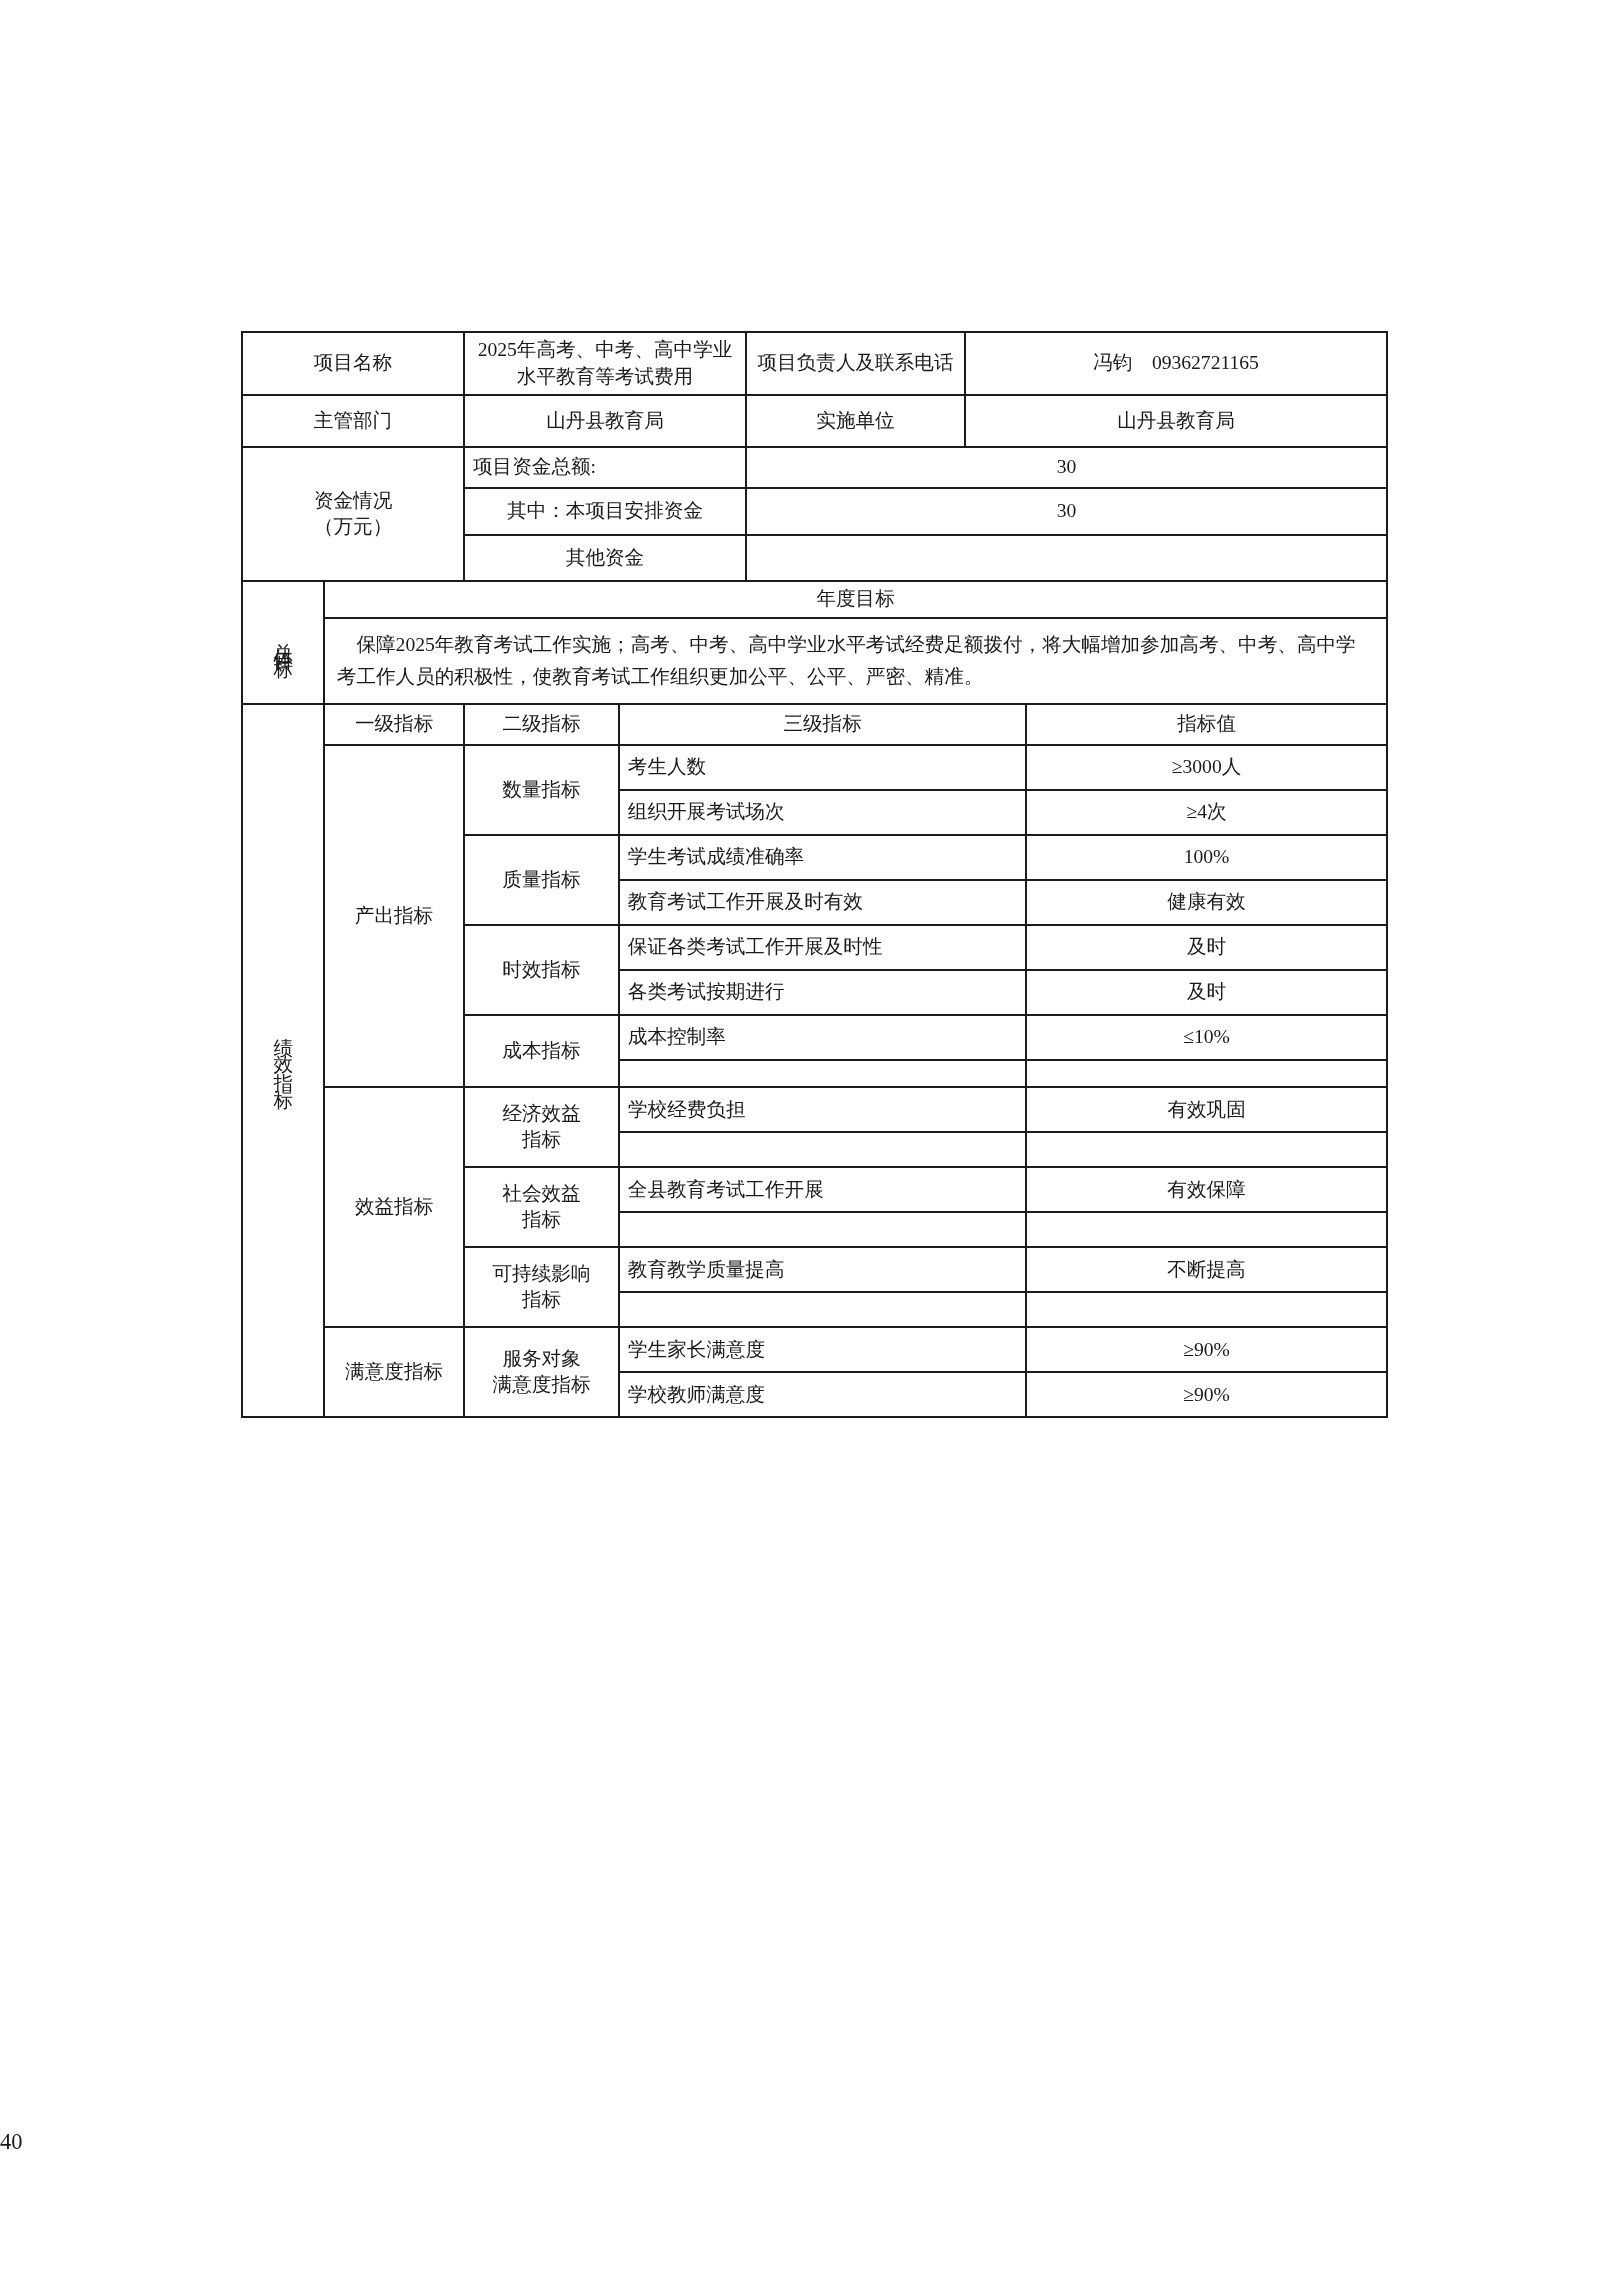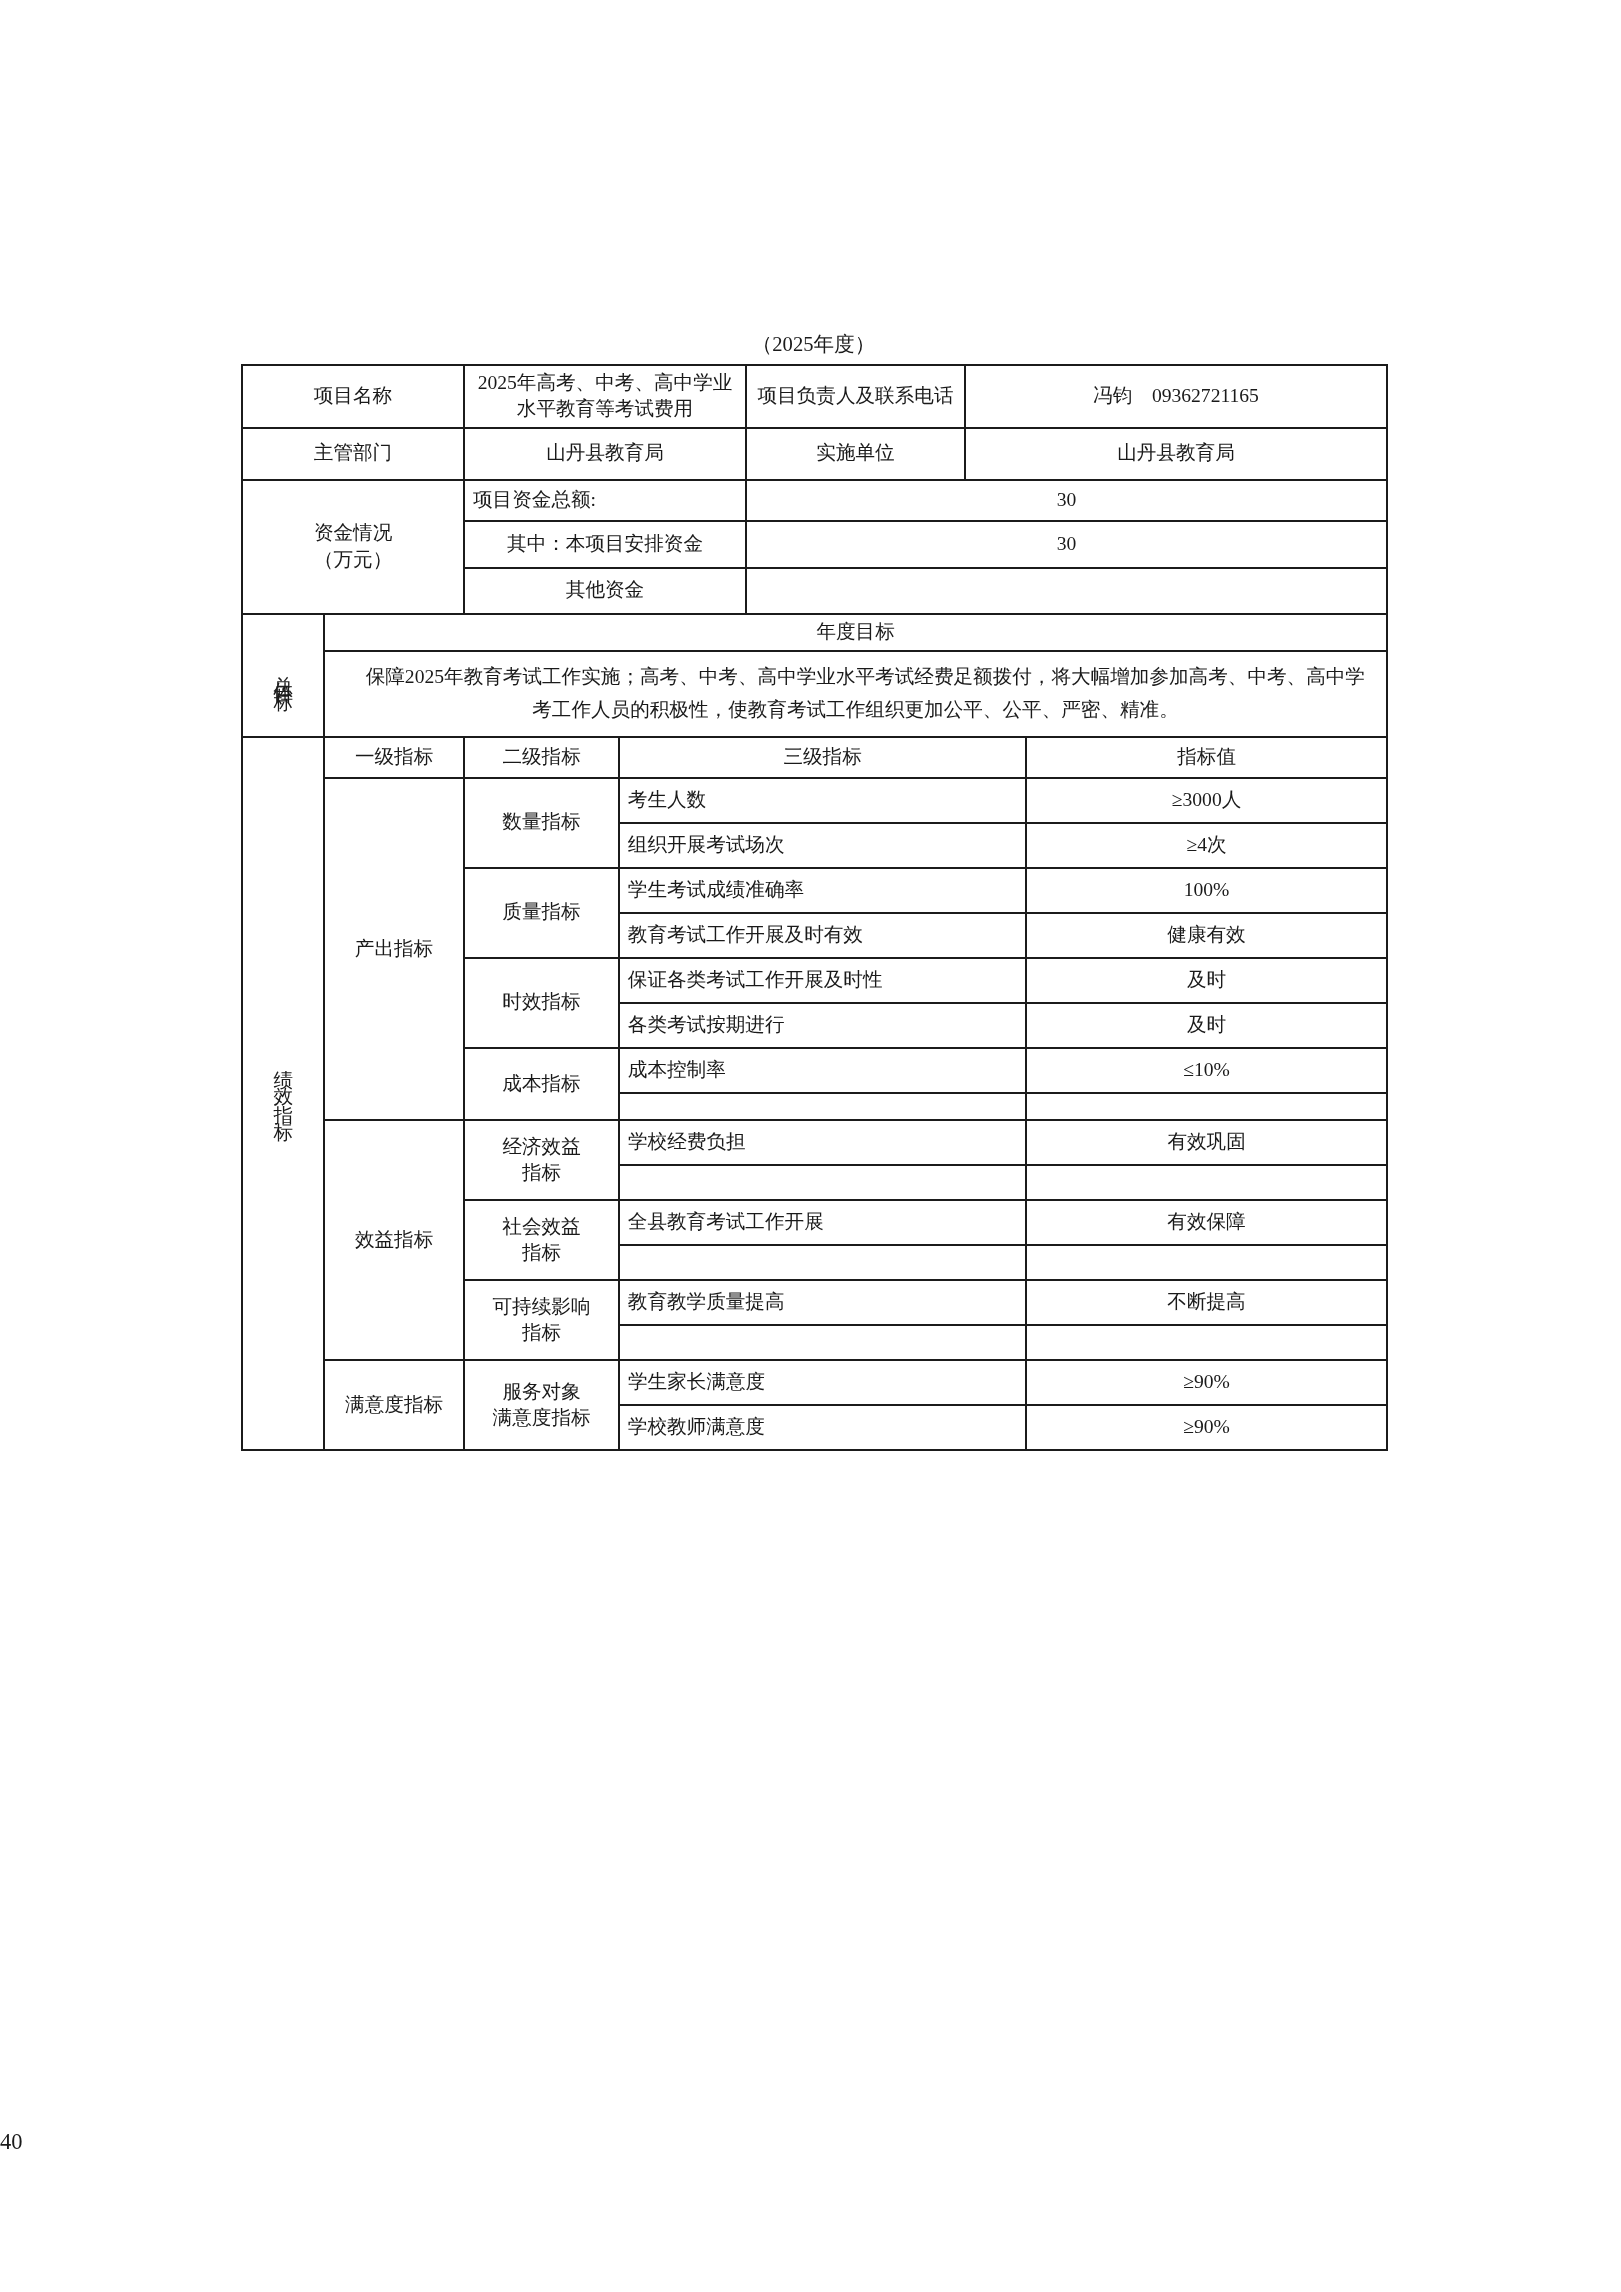--- a/index.html
+++ b/index.html
@@ -13,42 +13,41 @@
   .title { text-align:center; font-size:33px; font-weight:bold; margin:0; line-height:1.25; letter-spacing:1px; }
   .subtitle { text-align:center; font-size:20.6px; margin:1px 0 6.9px 0; line-height:1.2; }
   table.main { border-collapse:collapse; width:1145px; table-layout:fixed; }
   td {
     border:2px solid #1b1b1b; font-size:19.6px; line-height:1.35;
     padding:2px 7.8px; vertical-align:middle; overflow:hidden; word-break:break-all;
   }
   .c { text-align:center; }
   .l { text-align:left; }
   .pre { white-space:pre-line; }
-  .para { text-align:center; text-indent:1em; line-height:1.65; padding:7.8px 11.8px; font-size:19.6px; }
+  .para { text-align:left; text-indent:1em; line-height:1.65; padding:7.8px 11.8px; font-size:19.6px; }
   .vert { writing-mode:vertical-lr; text-orientation:upright; letter-spacing:0.3em; display:inline-block; line-height:1; }
   .vert2 { letter-spacing:0.9em; }
   tr.h-info1 { height:63px; }
   tr.h-info2 { height:52px; }
   tr.h-f1 { height:41px; }
   tr.h-f2 { height:47px; }
   tr.h-f3 { height:46px; }
   tr.h-gh { height:37px; }
   tr.h-gt { height:86px; }
   tr.h-ih { height:41px; }
   tr.h-row { height:45px; }
   tr.h-empty { height:27.4px; }
   tr.h-empty2 { height:35px; }
   tr.tsec > td { border-top-width:2.9px;padding-left:8px; }
   .pagenum { position:absolute; top:2129px; left:0; width:100%; text-align:left; font-size:22.5px; }
 </style>
 </head>
 <body>
 
 <div class="sheet">
-  <div class="subtitle">（2025年度）</div>
 
   <table class="main">
     <colgroup>
       <col style="width:82px">
         <col style="width:140px">
         <col style="width:155px">
       <col style="width:127px">
         <col style="width:219px">
         <col style="width:61px">
         <col style="width:361px">

